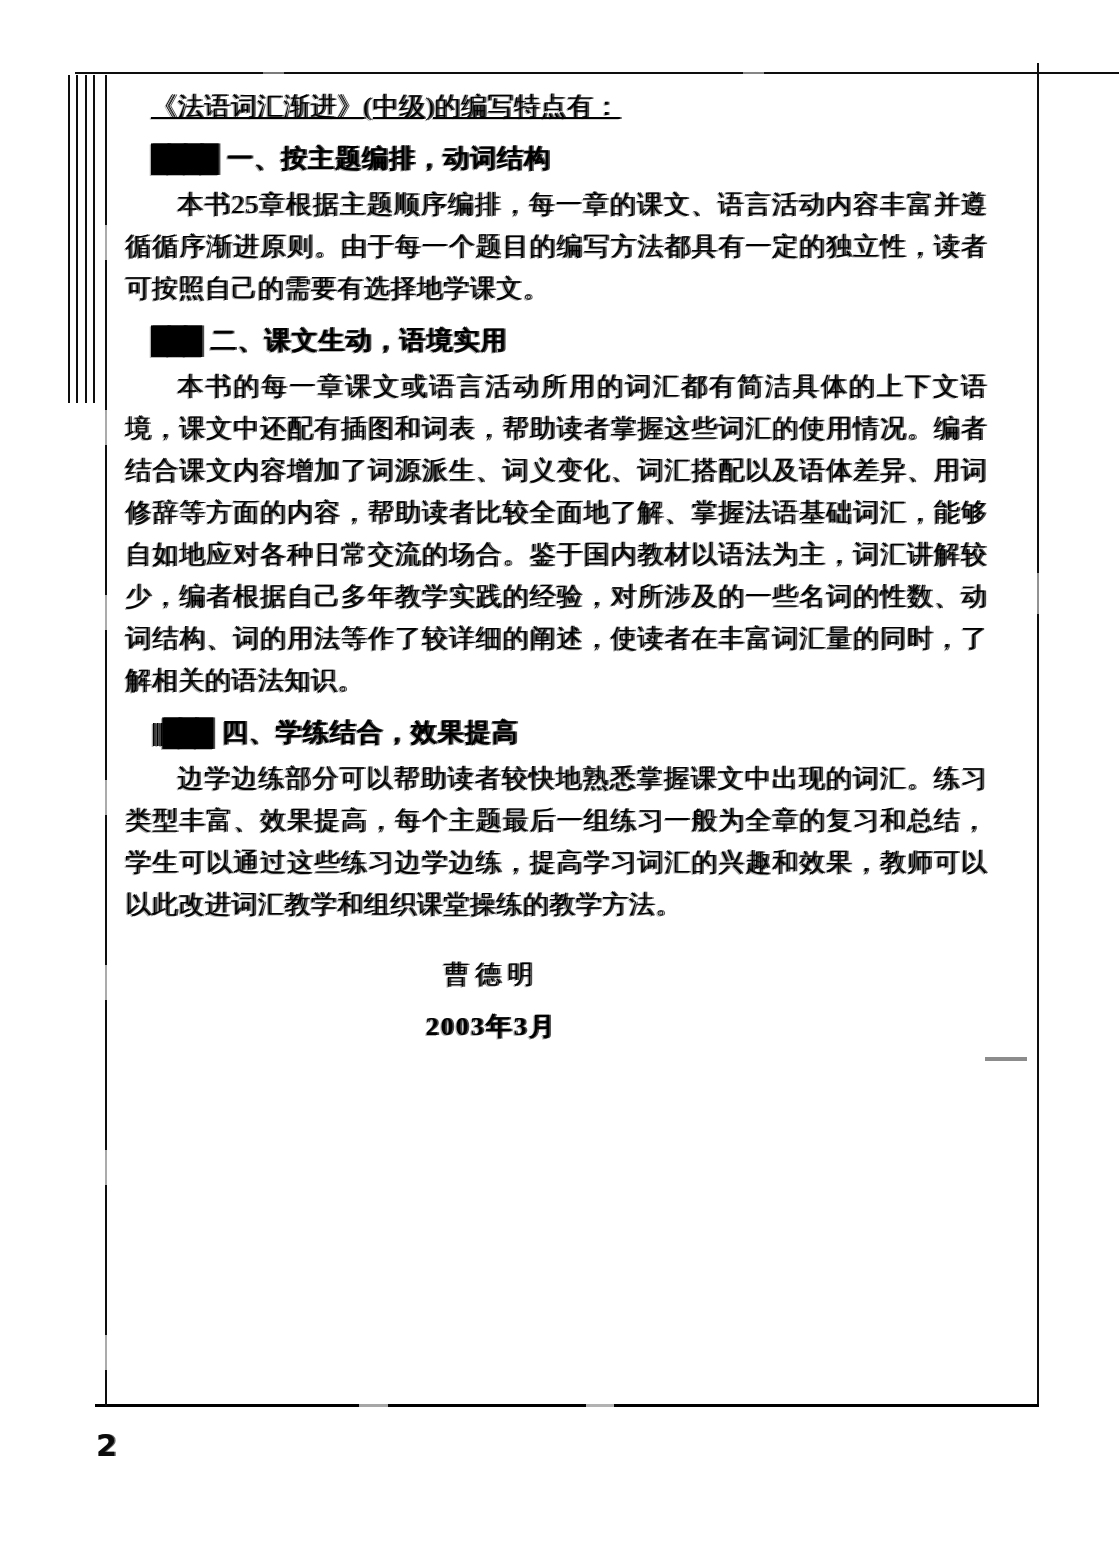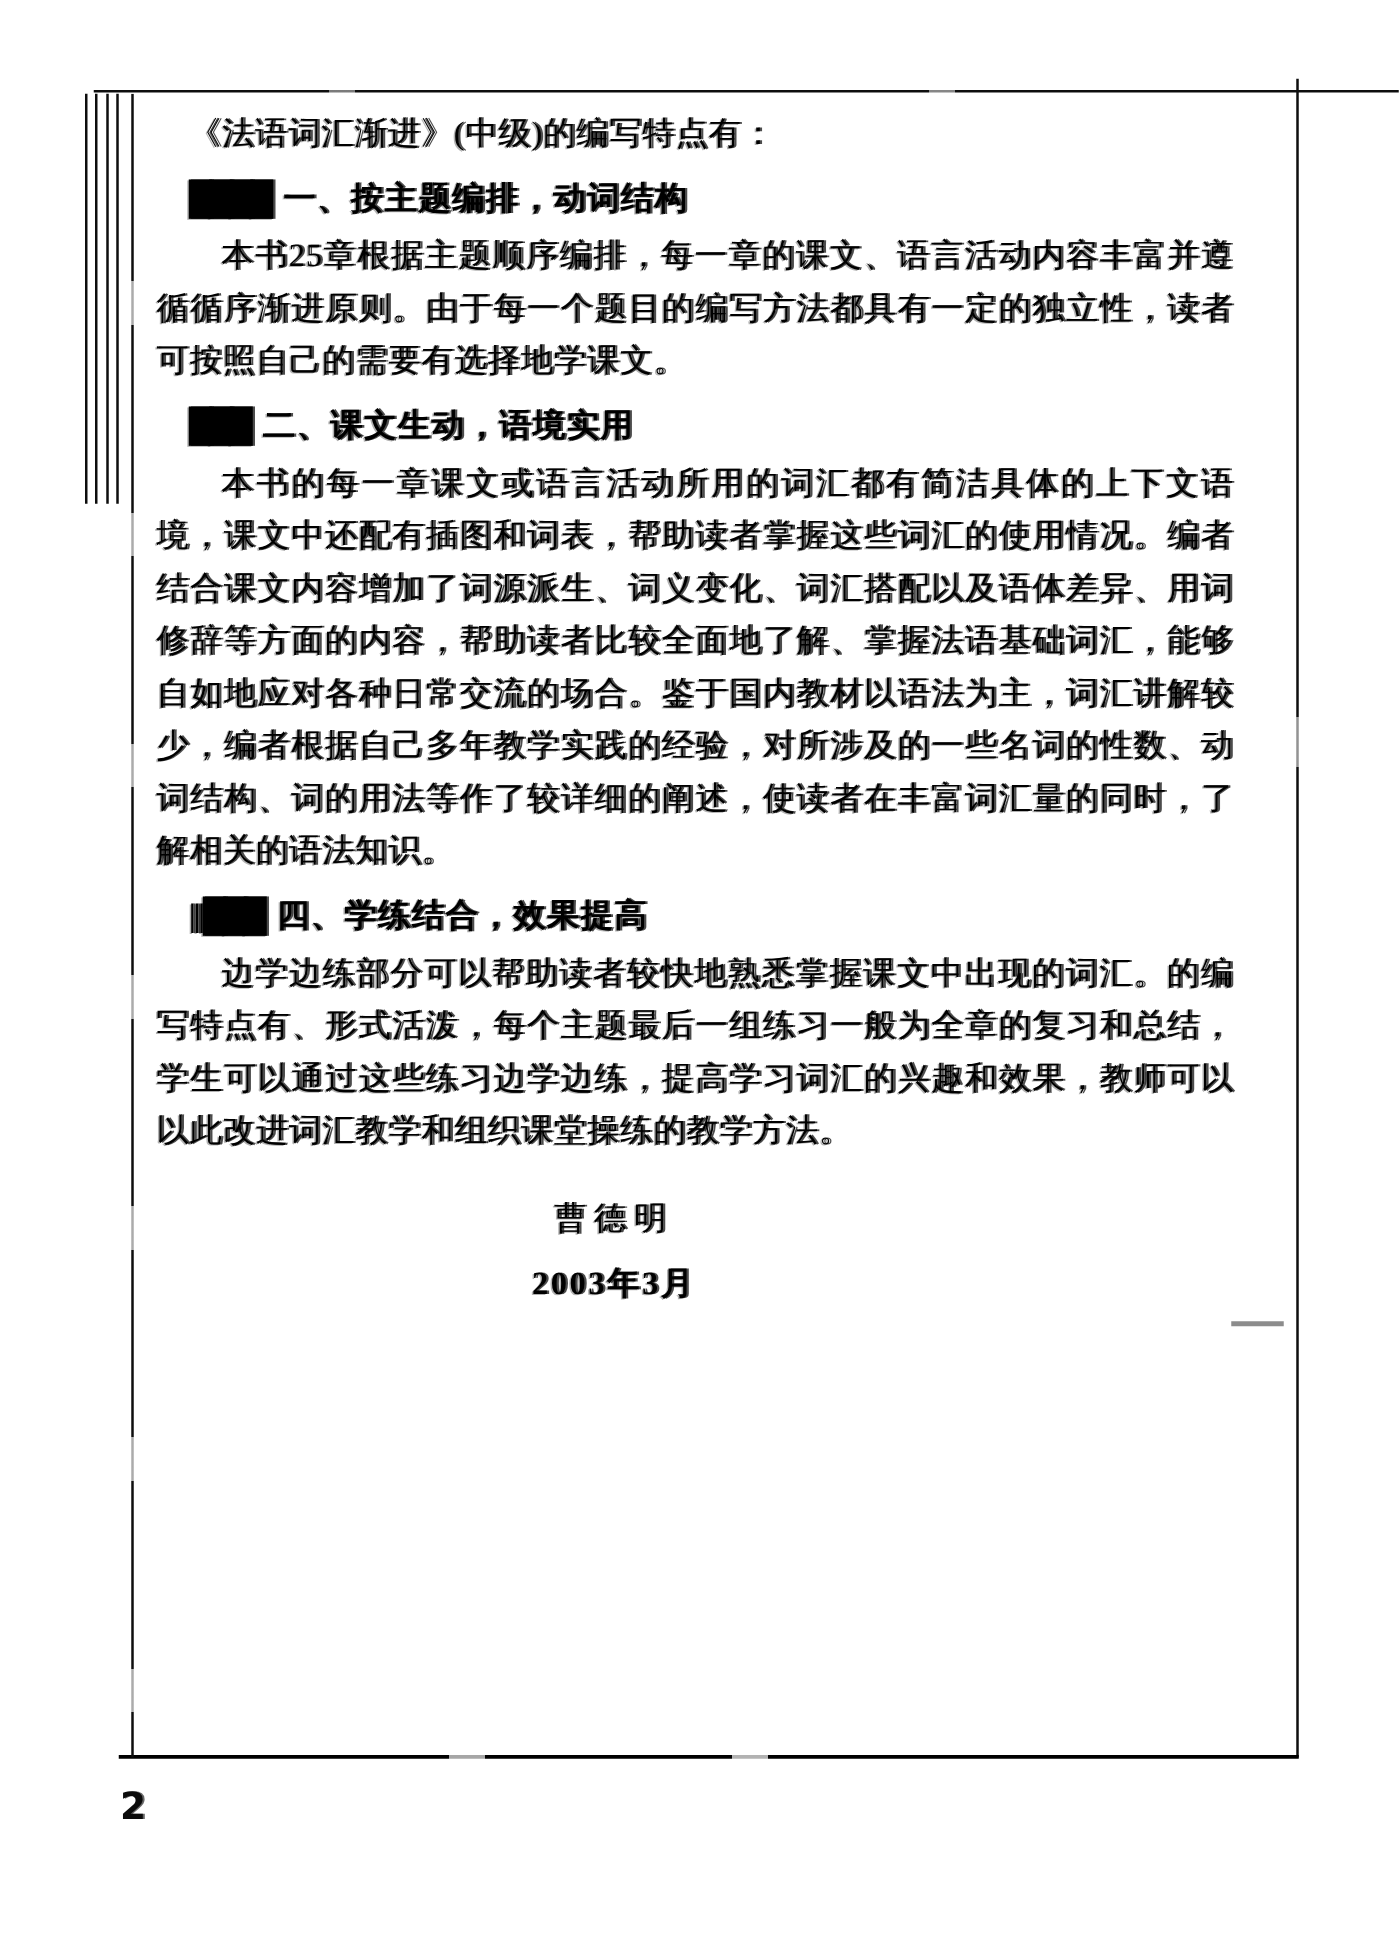--- a/index.html
+++ b/index.html
@@ -21,21 +21,21 @@
   .edge4{left:93px;top:75px;width:2px;height:328px;}
   .ln-left{left:105px;top:75px;width:2px;height:1331px;
     background:repeating-linear-gradient(180deg,#0e0e0e 0 150px,rgba(14,14,14,.35) 150px 185px);}
   
   .content{
     position:absolute;left:125px;top:86px;width:862px;
     font-size:26px;line-height:42px;text-align:justify;letter-spacing:.5px;
     text-shadow:1.8px 0 rgba(0,0,0,.7), -1.2px .6px rgba(0,0,0,.3);
     filter:blur(.35px) contrast(1.15);
   }
-  .title-line{text-indent:1em;margin:0 0 6px 0;}
+  .title-line{text-indent:1em;margin:0 0 6px 0;text-decoration:underline;}
   .sec-heading{font-weight:bold;margin:10px 0 4px 0;text-indent:1em;white-space:nowrap;}
   .h-marker{letter-spacing:-2px;margin-right:10px;}
   .h-text{letter-spacing:1px;}
   .para{margin:0;text-indent:2em;}
   .sign-block{margin-top:28px;text-align:center;padding-right:130px;}
   .sign-name{margin:0 0 10px 0;letter-spacing:6px;}
   .sign-date{margin:0;padding-right:-10px;letter-spacing:2px;font-weight:bold;}
   .page-number{
     position:absolute;left:96px;top:1428px;font-size:30px;font-weight:bold;
     font-family:"DejaVu Sans",sans-serif;
@@ -75,21 +75,21 @@
         <span class="h-marker">███</span><span class="h-text">二、课文生动，语境实用</span>
       </p>
       <p class="para">本书的每一章课文或语言活动所用的词汇都有简洁具体的上下文语境，课文中还配有插图和词表，帮助读者掌握这些词汇的使用情况。编者结合课文内容增加了词源派生、词义变化、词汇搭配以及语体差异、用词修辞等方面的内容，帮助读者比较全面地了解、掌握法语基础词汇，能够自如地应对各种日常交流的场合。鉴于国内教材以语法为主，词汇讲解较少，编者根据自己多年教学实践的经验，对所涉及的一些名词的性数、动词结构、词的用法等作了较详细的阐述，使读者在丰富词汇量的同时，了解相关的语法知识。</p>
     </div>
 
 
     <div class="section">
       <p class="sec-heading">
         <span class="h-marker">|||███</span><span class="h-text">四、学练结合，效果提高</span>
       </p>
-      <p class="para">边学边练部分可以帮助读者较快地熟悉掌握课文中出现的词汇。的编写特点有、形式活泼，每个主题最后一组练习一般为全章的复习和总结，学生可以通过这些练习边学边练，提高学习词汇的兴趣和效果，教师可以以此改进词汇教学和组织课堂操练的教学方法。</p>
+      <p class="para">边学边练部分可以帮助读者较快地熟悉掌握课文中出现的词汇。练习类型丰富、效果提高，每个主题最后一组练习一般为全章的复习和总结，学生可以通过这些练习边学边练，提高学习词汇的兴趣和效果，教师可以以此改进词汇教学和组织课堂操练的教学方法。</p>
     </div>
   </div>
 
     <div class="sign-block">
       <p class="sign-name">曹德明</p>
       <p class="sign-date">2003年3月</p>
     </div>
   </div>
 
   <div class="page-number">2</div>

